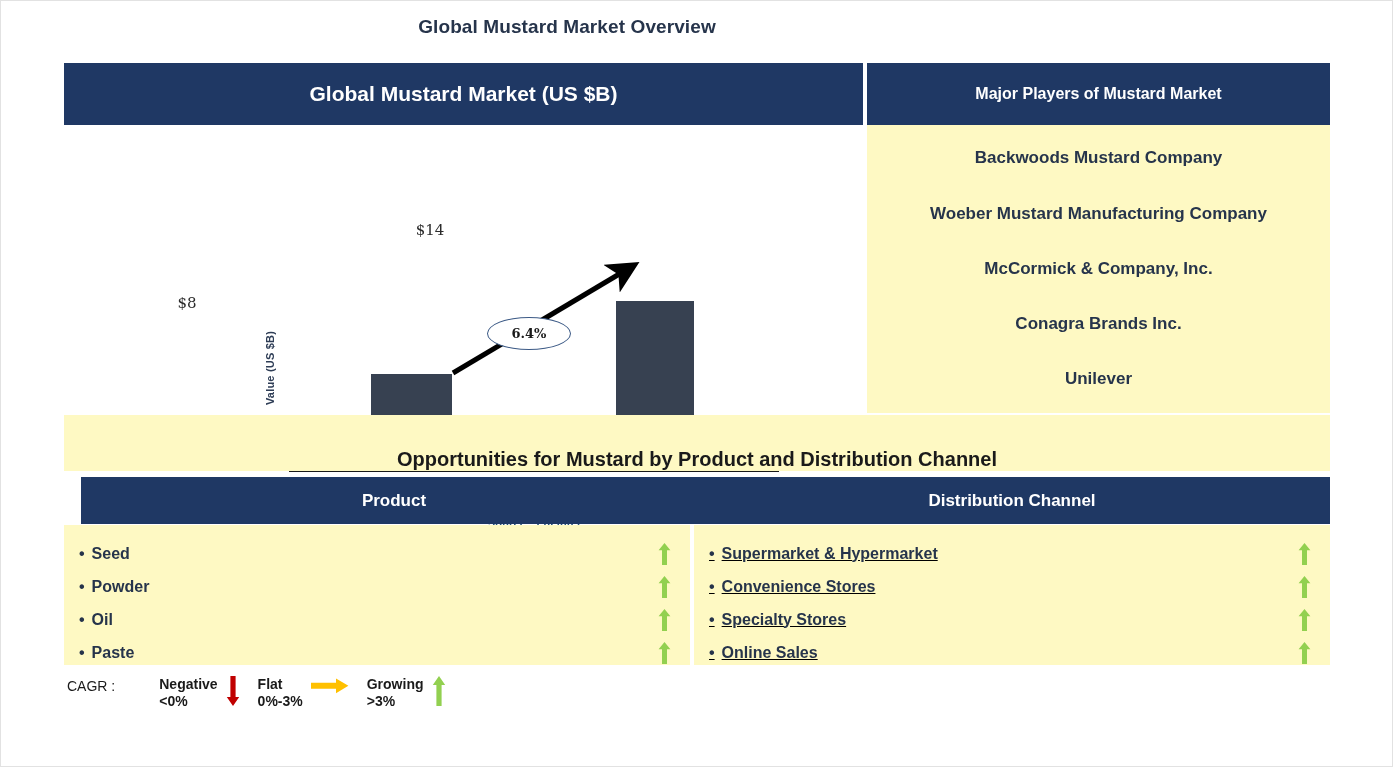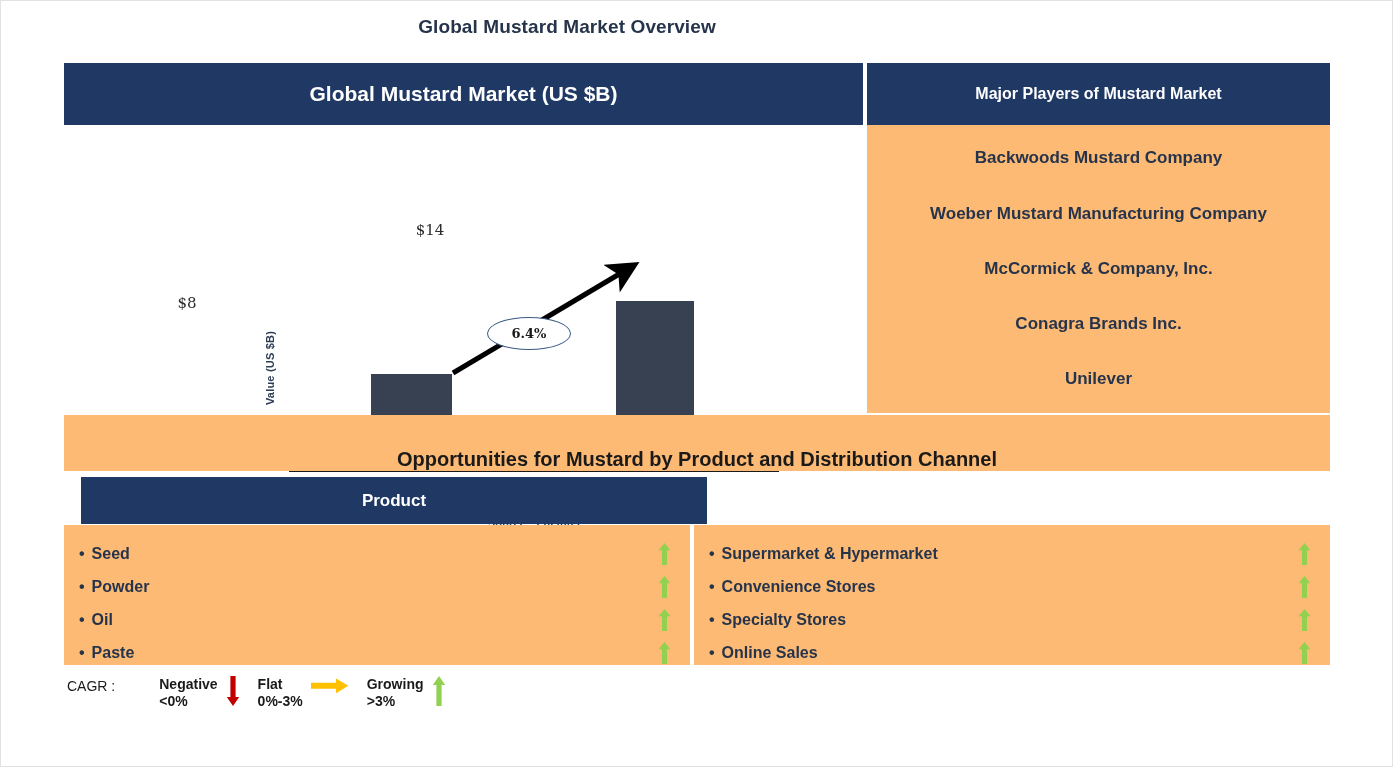--- a/index.html
+++ b/index.html
@@ -40,21 +40,21 @@
     background: #1f3864;
     color: #ffffff;
     font-weight: bold;
     display: flex;
     align-items: center;
     justify-content: center;
     box-sizing: border-box;
   }
   .panel-body {
     position: absolute;
-    background: #fdba74;
+    background: #fef9c3;
     box-sizing: border-box;
   }
 
   
   #chart-header {
     left: 63px;
     top: 62px;
     width: 799px;
     height: 62px;
     font-size: 21px;
@@ -238,20 +238,21 @@
     width: 626px;
     height: 140px;
     padding: 7px 14px 7px 10px;
   }
   #channel-body {
     left: 693px;
     top: 524px;
     width: 636px;
     height: 140px;
     padding: 7px 14px 7px 10px;
+    text-decoration: underline;
   }
   .opp-list {
     list-style: none;
     margin: 5px;
     padding: 0;
   }
   .opp-item {
     display: flex;
     align-items: center;
     justify-content: space-between;
@@ -393,20 +394,23 @@
       </li>
       <li class="opp-item">
         <span class="opp-text">Paste</span>
         <svg class="arrow-up-green" viewBox="0 0 13 22">
           <path d="M6.5,0 L12.4,7.2 L9.0,7.2 L9.0,22 L4.0,22 L4.0,7.2 L0.6,7.2 z" fill="#92D050"></path>
         </svg>
       </li>
     </ul>
   </div>
 
+  <div class="panel-header" id="channel-header">
+    <span>Distribution Channel</span>
+  </div>
   <div class="panel-body" id="channel-body">
     <ul class="opp-list">
       <li class="opp-item">
         <span class="opp-text">Supermarket &amp; Hypermarket</span>
         <svg class="arrow-up-green" viewBox="0 0 13 22">
           <path d="M6.5,0 L12.4,7.2 L9.0,7.2 L9.0,22 L4.0,22 L4.0,7.2 L0.6,7.2 z" fill="#92D050"></path>
         </svg>
       </li>
       <li class="opp-item">
         <span class="opp-text">Convenience Stores</span>

